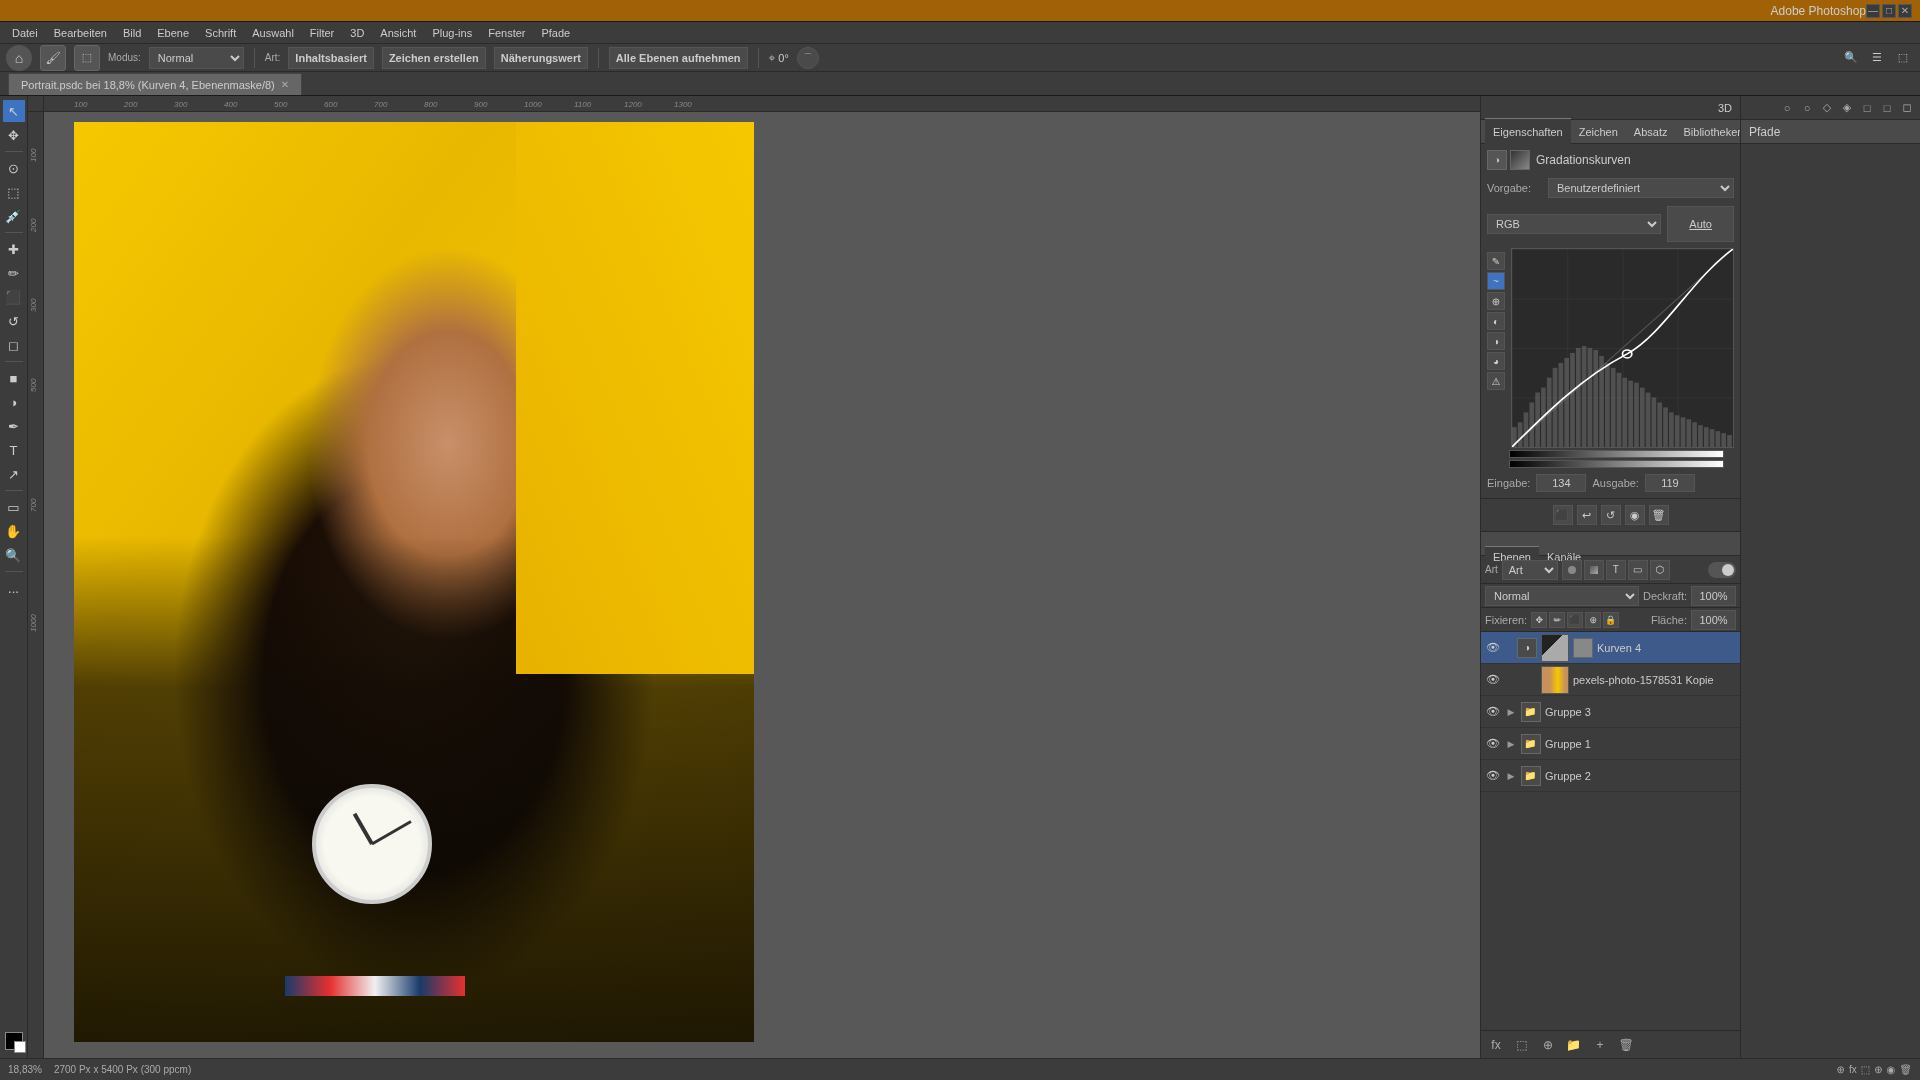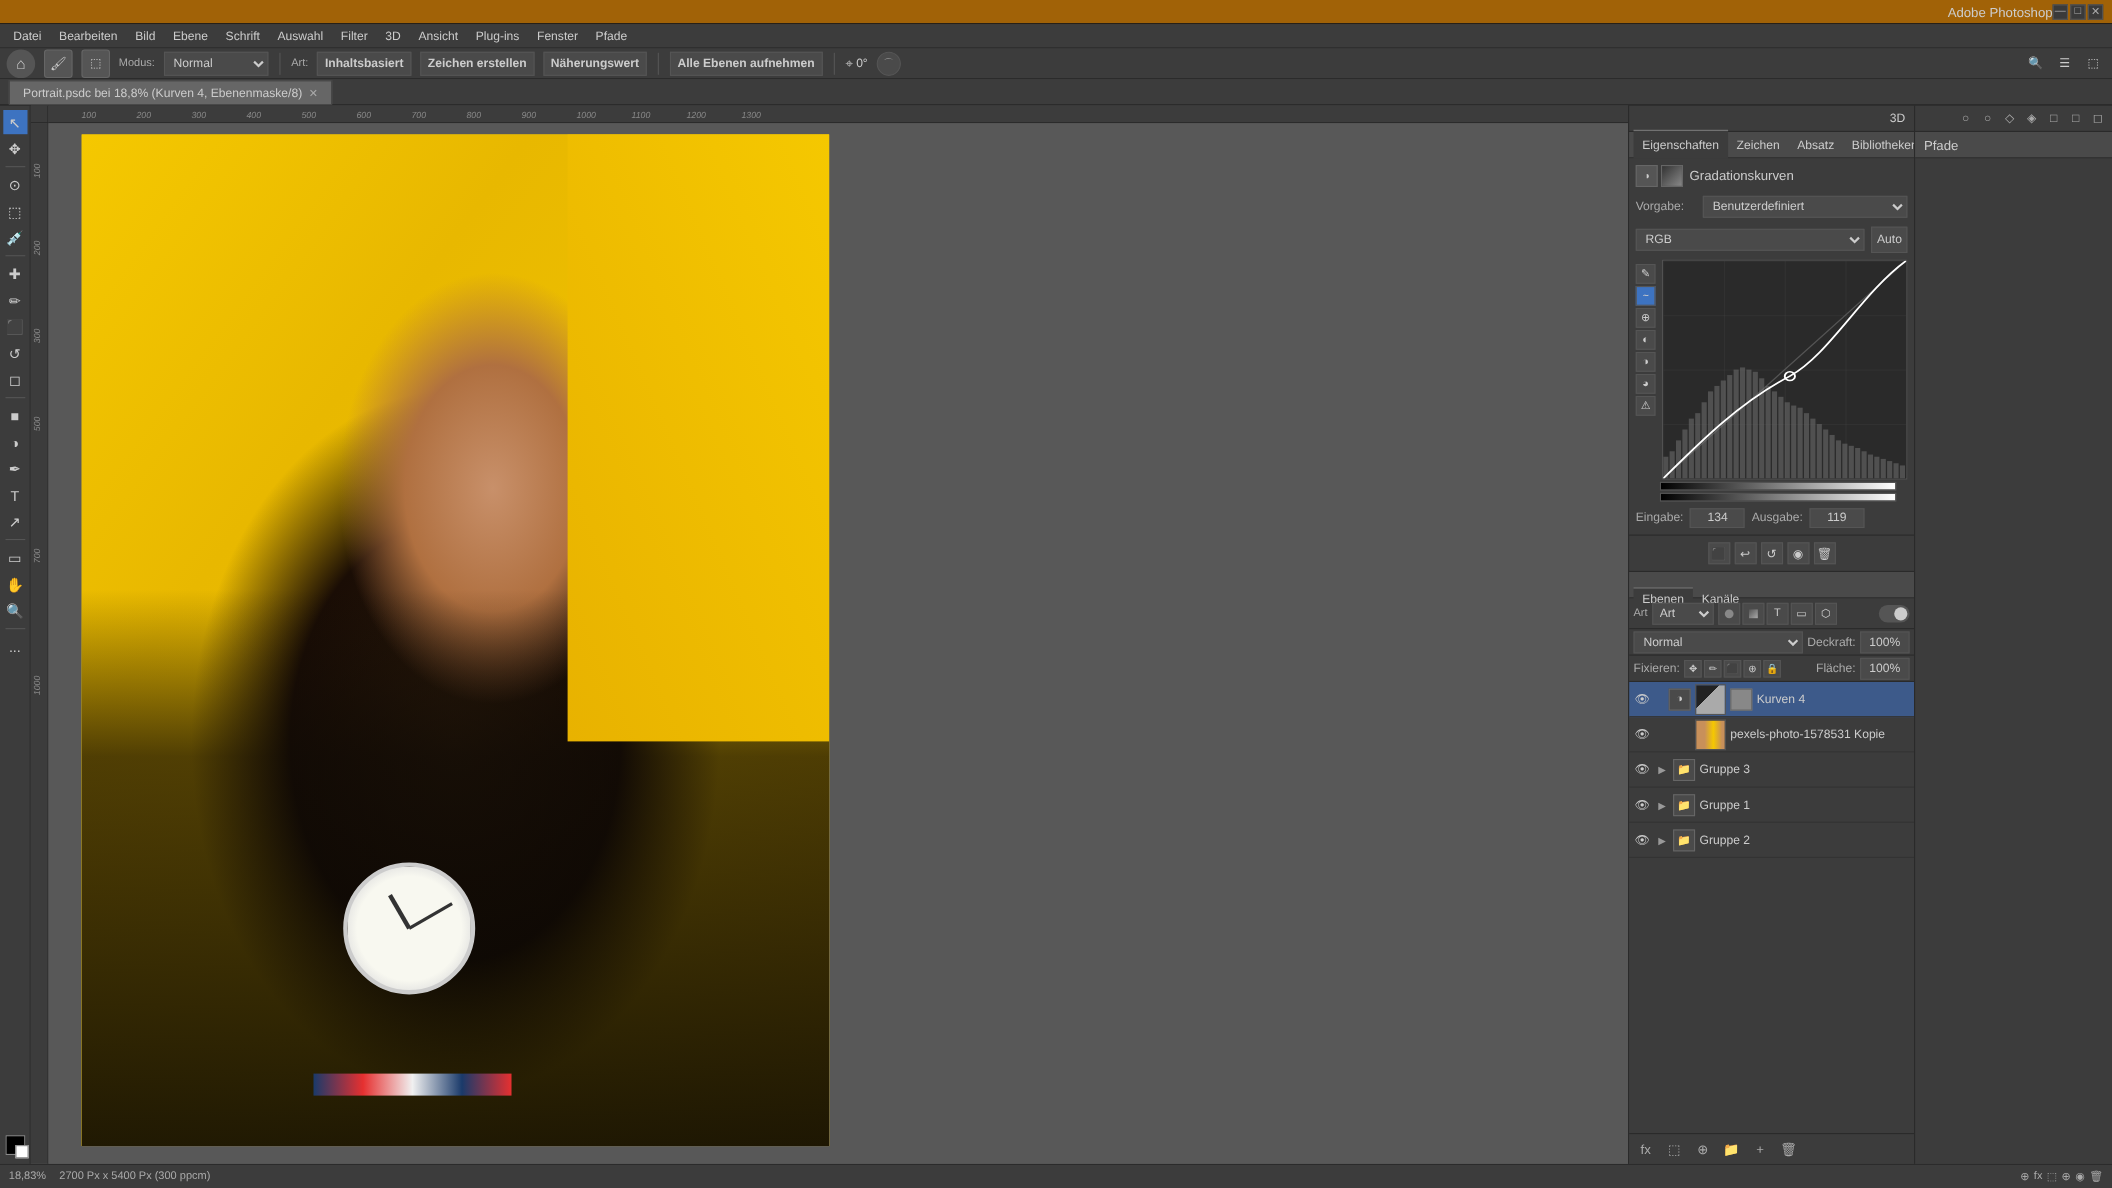--- a/index.html
+++ b/index.html
@@ -302,27 +302,28 @@
     .channel-select {
       flex: 1;
       height: 20px;
       background: #4a4a4a;
       border: 1px solid #555;
       color: #ccc;
       font-size: 11px;
       padding: 0 4px;
     }
     .auto-btn {
-      height: 24px;
-      padding: 0 4px;
-      background: #4a4a4a;
-      border: 1px solid #555;
-      color: #ccc;
-      font-size: 11px;
-      cursor: pointer;
+      height: 36px;
+      padding: 0 21px;
+      background: #4a4a4a;
+      border: 1px solid #555;
+      color: #ccc;
+      font-size: 11px;
+      cursor: pointer;
+      text-decoration: underline;
     }
 
     
     #curves-container {
       display: flex;
       gap: 4px;
     }
     #curves-tools {
       width: 20px;
       display: flex;

